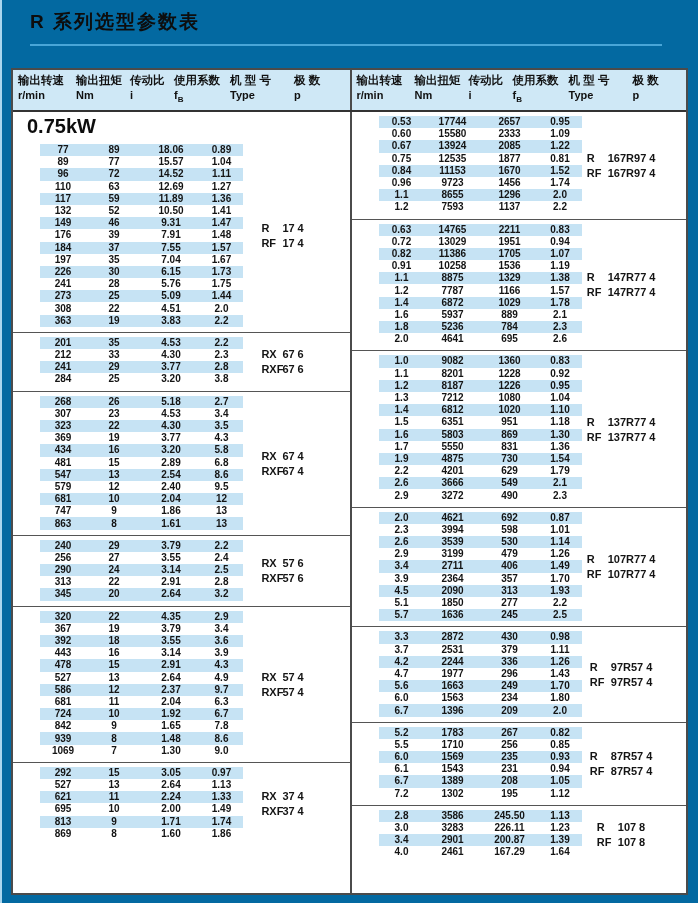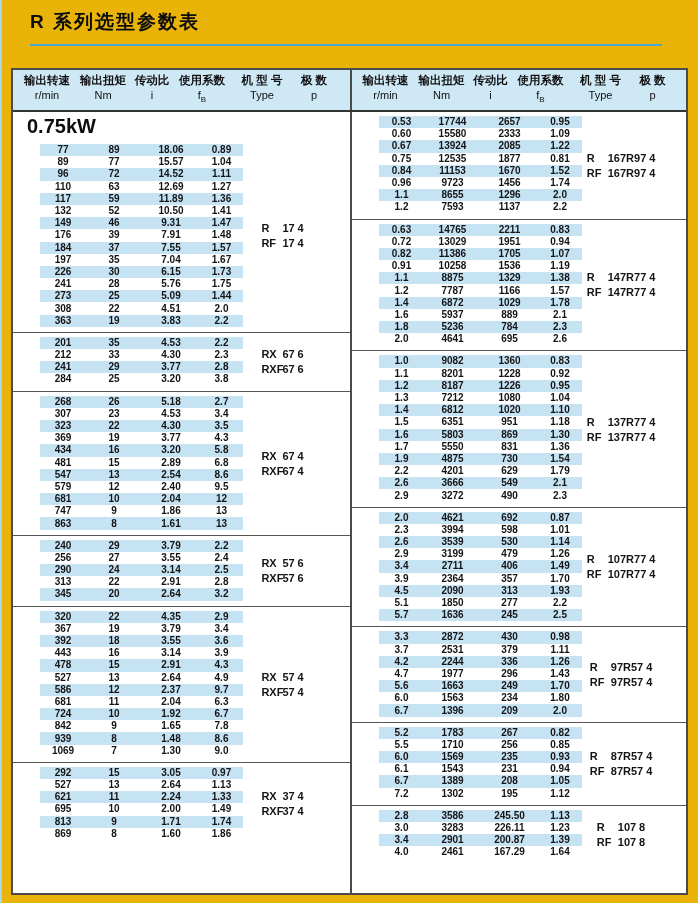--- a/index.html
+++ b/index.html
@@ -1,27 +1,27 @@
 <!DOCTYPE html>
 <html><head>
 <meta charset="utf-8">
 <style>
   html,body{margin:0;padding:0;background:#ffffff;}
   body{width:698px;height:903px;font-family:"Liberation Sans",sans-serif;color:#111;}
-  .page{position:relative;width:698px;height:903px;background:#eab308;overflow:hidden;}
+  .page{position:relative;width:698px;height:903px;background:#0369a1;overflow:hidden;}
   .left-accent{position:absolute;left:0;top:0;width:2px;height:903px;background:#aad6ee;}
   .page-title{position:absolute;left:30px;top:9px;margin:0;font-size:19px;font-weight:bold;letter-spacing:2px;color:#0d0d0d;}
   .title-rule{position:absolute;left:30px;top:44px;width:632px;height:2px;background:#49a6d8;}
   .table-outer{position:absolute;left:11px;top:68px;width:677px;height:827px;border:2px solid #4b4b4b;box-sizing:border-box;background:#fff;}
   .thead{display:flex;height:42px;background:#cfe8f6;border-bottom:2px solid #333;box-sizing:border-box;}
   .h-half{width:50%;box-sizing:border-box;display:grid;grid-template-columns:58px 54px 44px 56px 64px 40px;align-content:center;padding-left:5px;}
   .h-half + .h-half{border-left:2px solid #4b4b4b;}
-  .hcol{text-align:center;}
+  .hcol{}
   .hcn{font-size:11.5px;font-weight:bold;line-height:15px;letter-spacing:0px;}
-  .hunit{font-size:11px;font-weight:normal;line-height:15px;}
+  .hunit{font-size:11px;font-weight:bold;line-height:15px;}
   .hunit sub{font-size:8px;}
   .tbody{display:flex;height:781px;border-radius:6px;}
   .half{width:50%;box-sizing:border-box;position:relative;}
   .half.right{border-left:2px solid #4b4b4b;}
   .kw{height:24px;margin:3px 0 1px 14px;font-size:20px;font-weight:bold;color:#0d0d0d;}
   .block{position:relative;padding:4px 0 5px 27px;box-sizing:border-box;}
   .block.sep{border-top:1.5px solid #555;}
   .rows{width:203px;}
   .row{display:grid;grid-template-columns:46px 56px 58px 43px;height:12.2px;align-items:center;}
   .row.stripe{background:#c6e3f4;}

